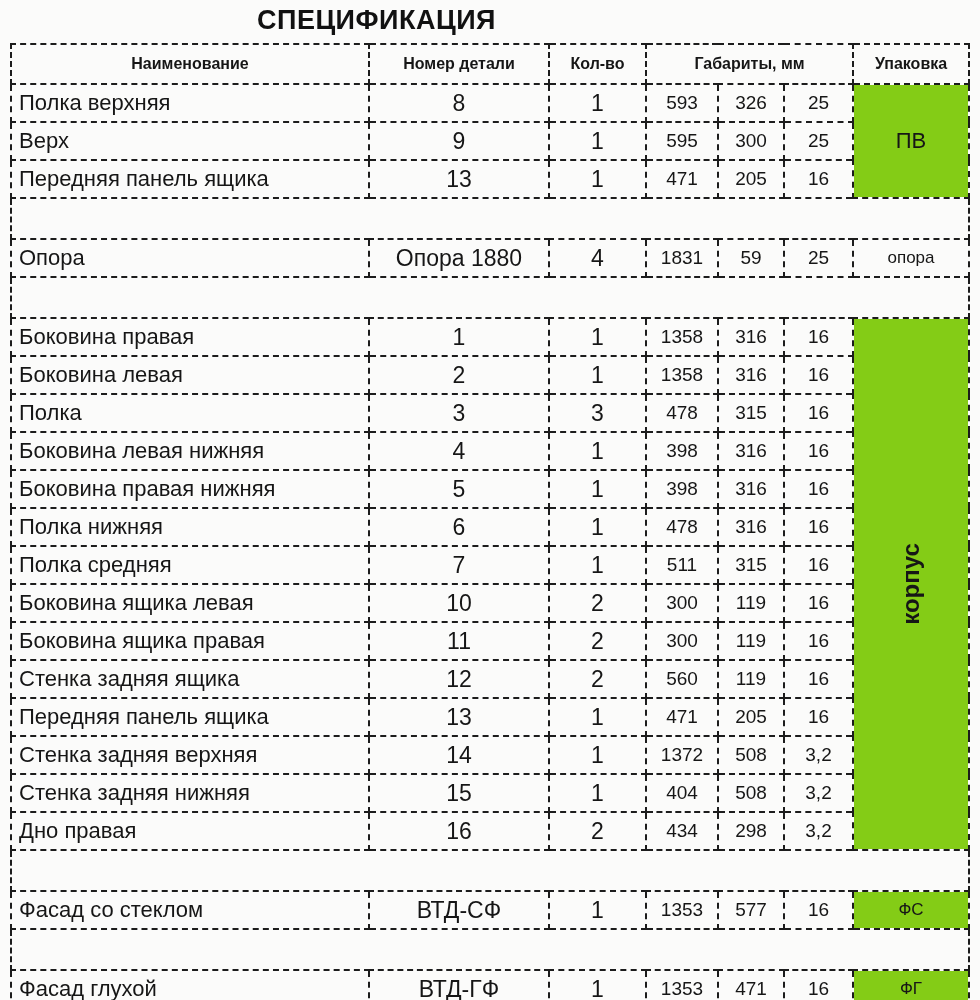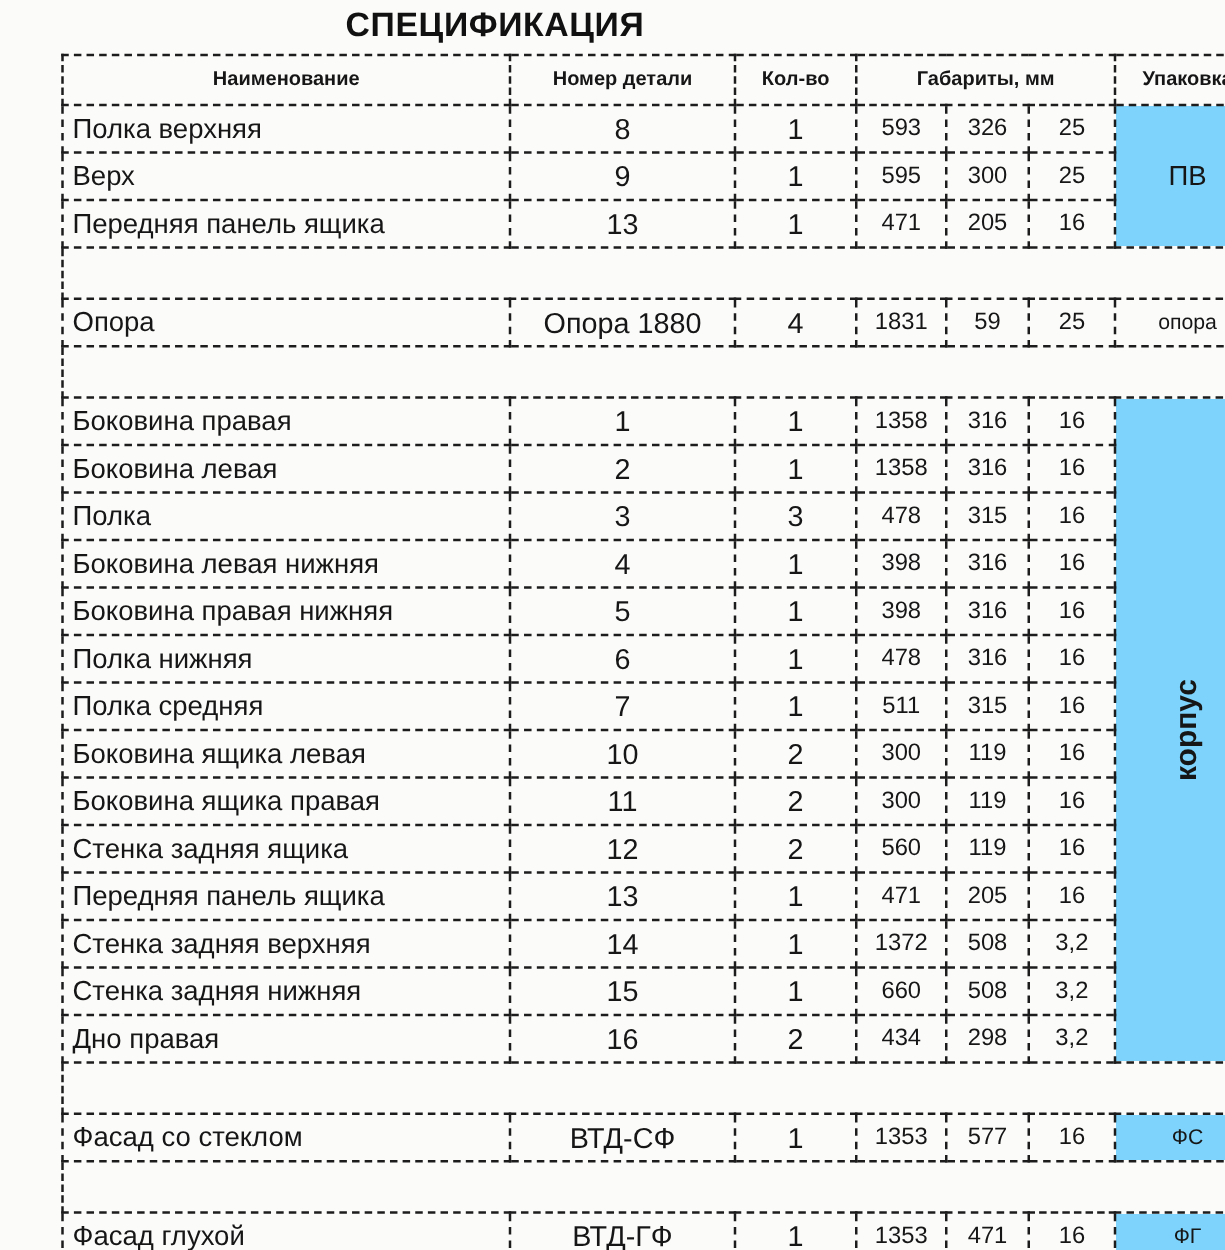--- a/index.html
+++ b/index.html
@@ -4,21 +4,21 @@
 <style>
   * { box-sizing: border-box; }
   html, body {
     margin: 0; padding: 0;
     width: 980px; height: 1000px;
     background: #fbfbfa;
     font-family: "Liberation Sans", sans-serif;
     color: #161616;
     overflow: hidden;
   }
-  .page { width: 848px; height: 1000px; padding-left: 39px; }
+  .page { width: 848px; height: 1000px; }
   .title {
     font-weight: bold;
     font-size: 27px;
     letter-spacing: 0.5px;
     text-align: center;
     padding: 5px 95px 7px 0;
     color: #111;
   }
   table.spec {
     border-collapse: collapse;
@@ -36,21 +36,21 @@
     font-weight: bold;
     text-align: center;
     height: 40px;
     padding: 2px;
   }
   td { font-size: 22px; height: 38px; padding: 1px 4px; }
   td.name  { text-align: left; padding-left: 7px; margin-top: 24px; }
   td.num   { text-align: center; font-size: 23px; }
   td.dim   { text-align: center; font-size: 19px; }
   td.pack  { text-align: center; }
-  td.pack.shaded { background: #7dd3fc; text-align: center; }
+  td.pack.shaded { background: #84cc16; text-align: center; }
   td.pack-large { font-size: 22px; }
   td.pack-small { font-size: 17px; }
   td.pack-rotated { font-size: 24px; font-weight: bold; }
   td.pack-rotated .rot {
     transform: rotate(-90deg);
     white-space: nowrap;
     line-height: 26px;
   }
   tr.gap-row td {
     height: 41px;
@@ -223,21 +223,21 @@
           <td class="num">14</td>
           <td class="num">1</td>
           <td class="dim">1372</td>
           <td class="dim">508</td>
           <td class="dim">3,2</td>
         </tr>
         <tr>
           <td class="name">Стенка задняя нижняя</td>
           <td class="num">15</td>
           <td class="num">1</td>
-          <td class="dim">660</td>
+          <td class="dim">404</td>
           <td class="dim">508</td>
           <td class="dim">3,2</td>
         </tr>
         <tr>
           <td class="name">Дно правая</td>
           <td class="num">16</td>
           <td class="num">2</td>
           <td class="dim">434</td>
           <td class="dim">298</td>
           <td class="dim">3,2</td>

